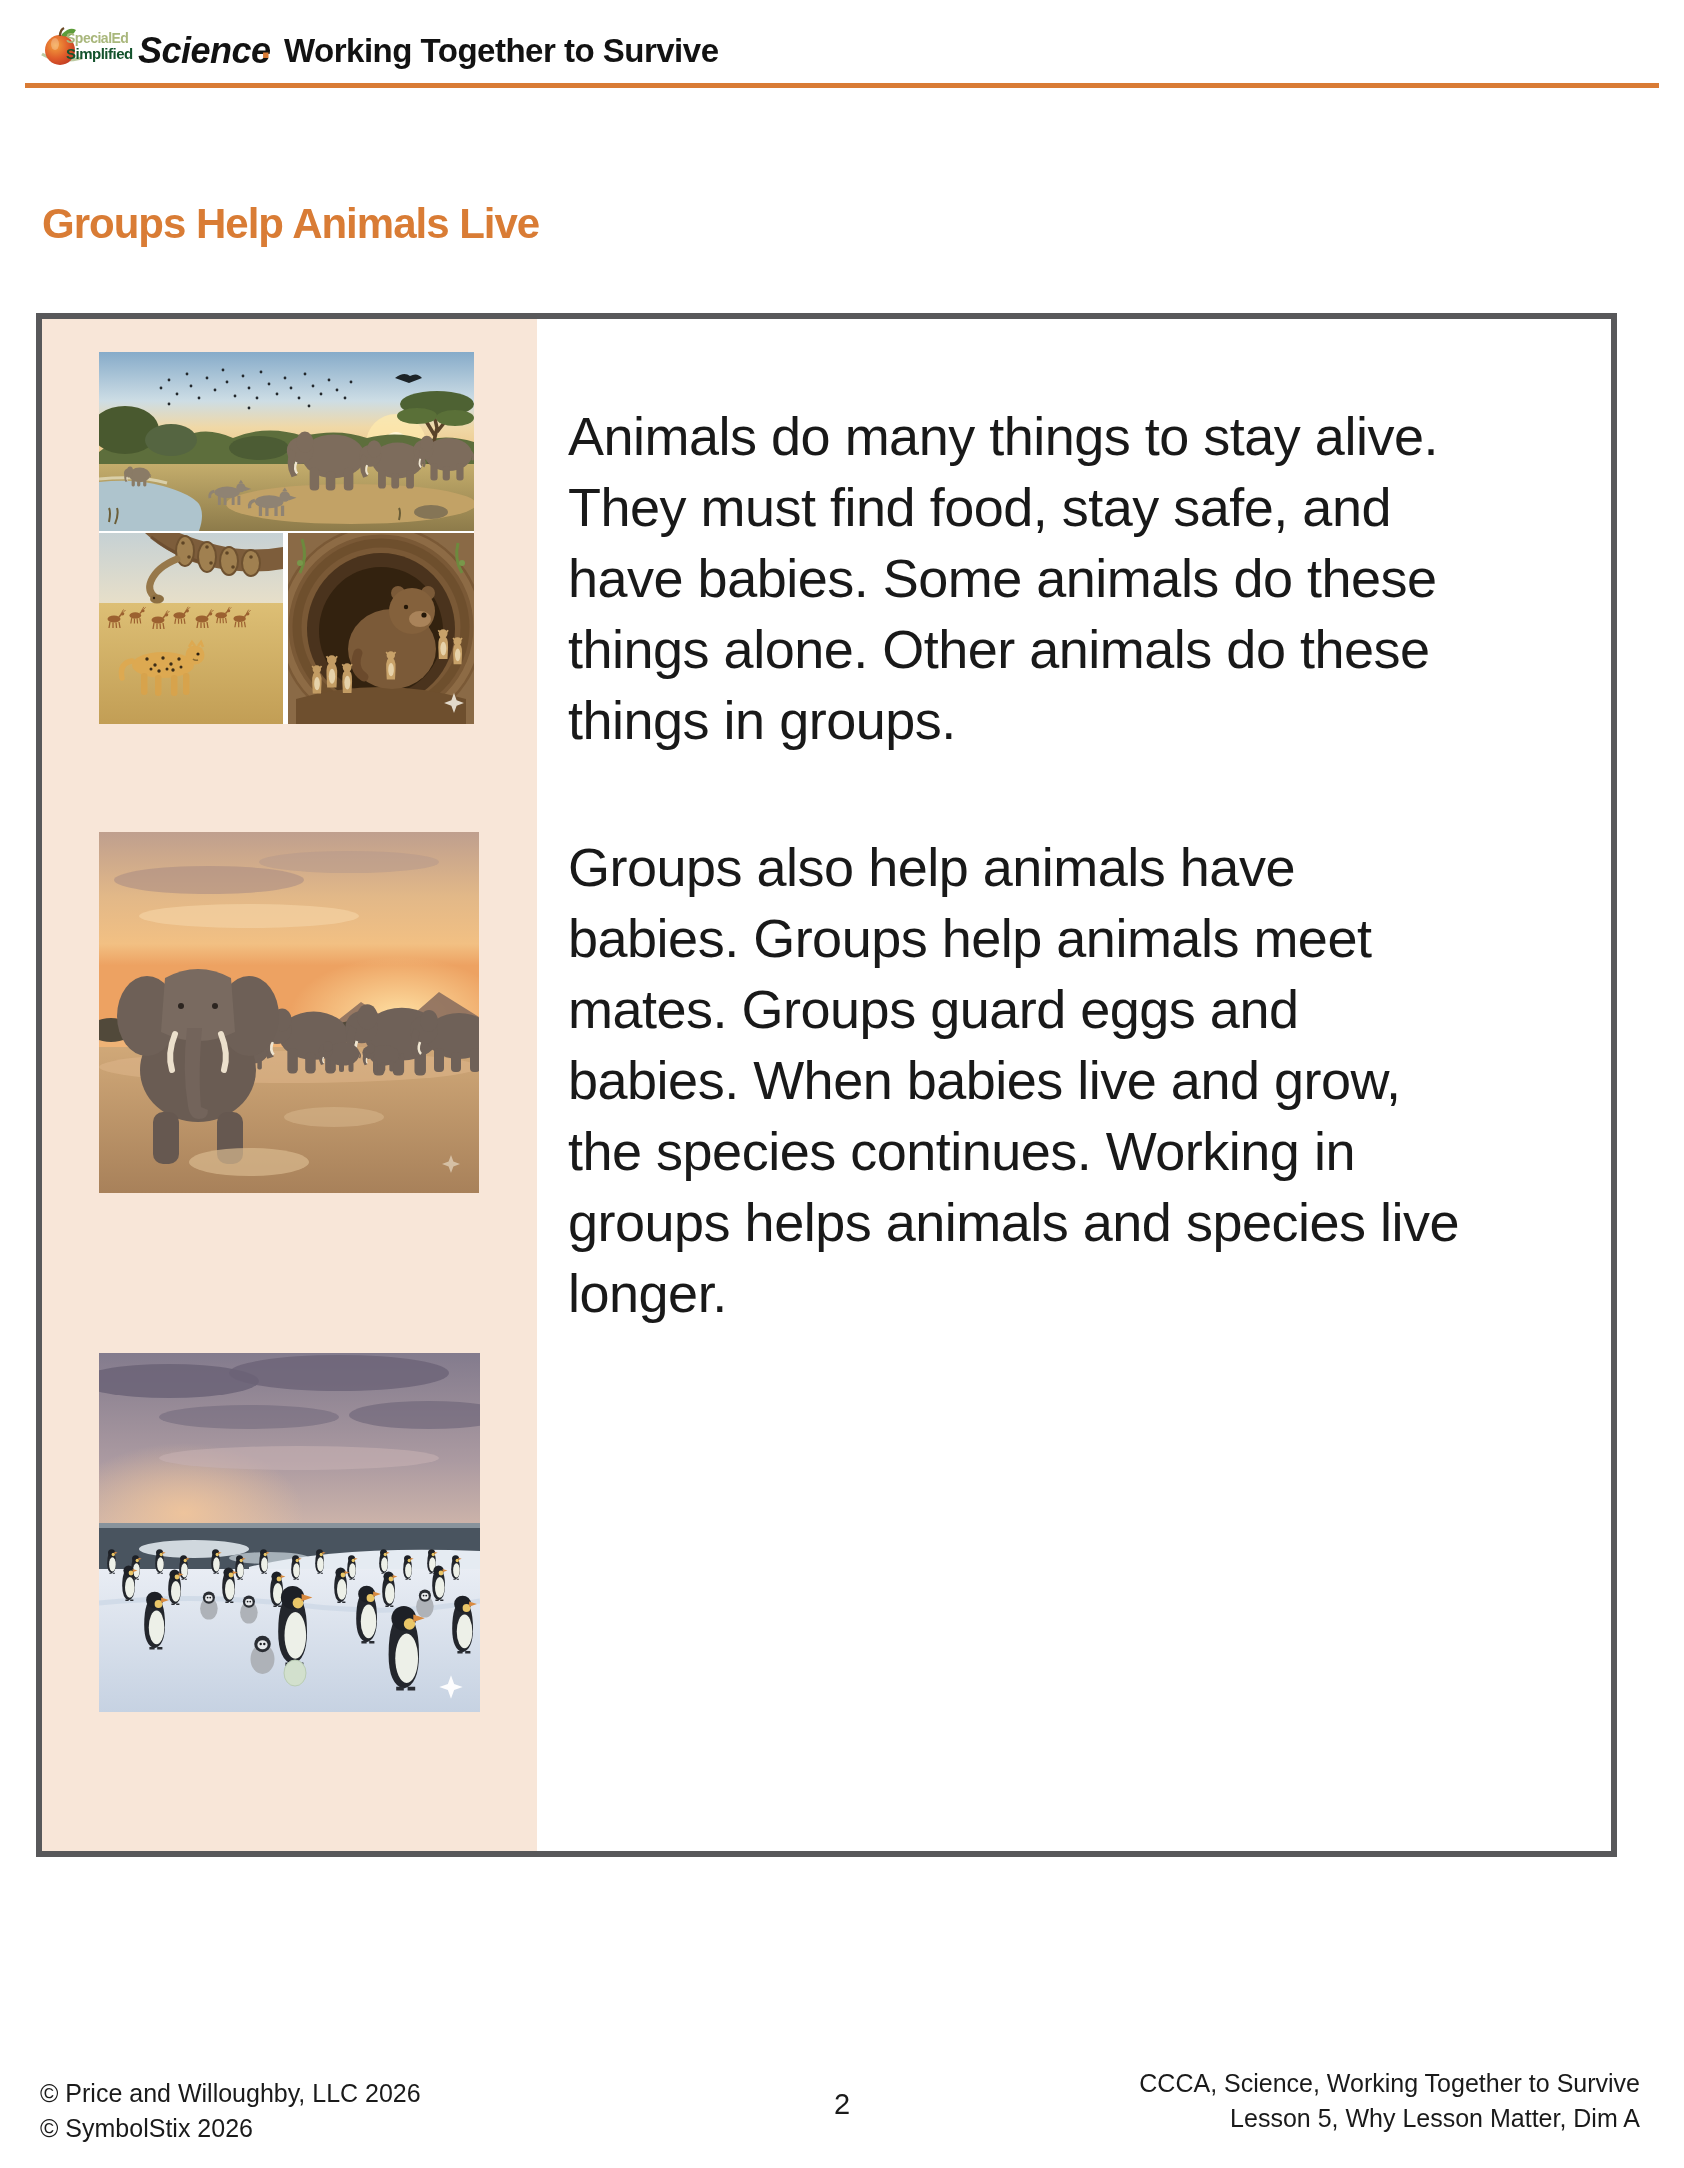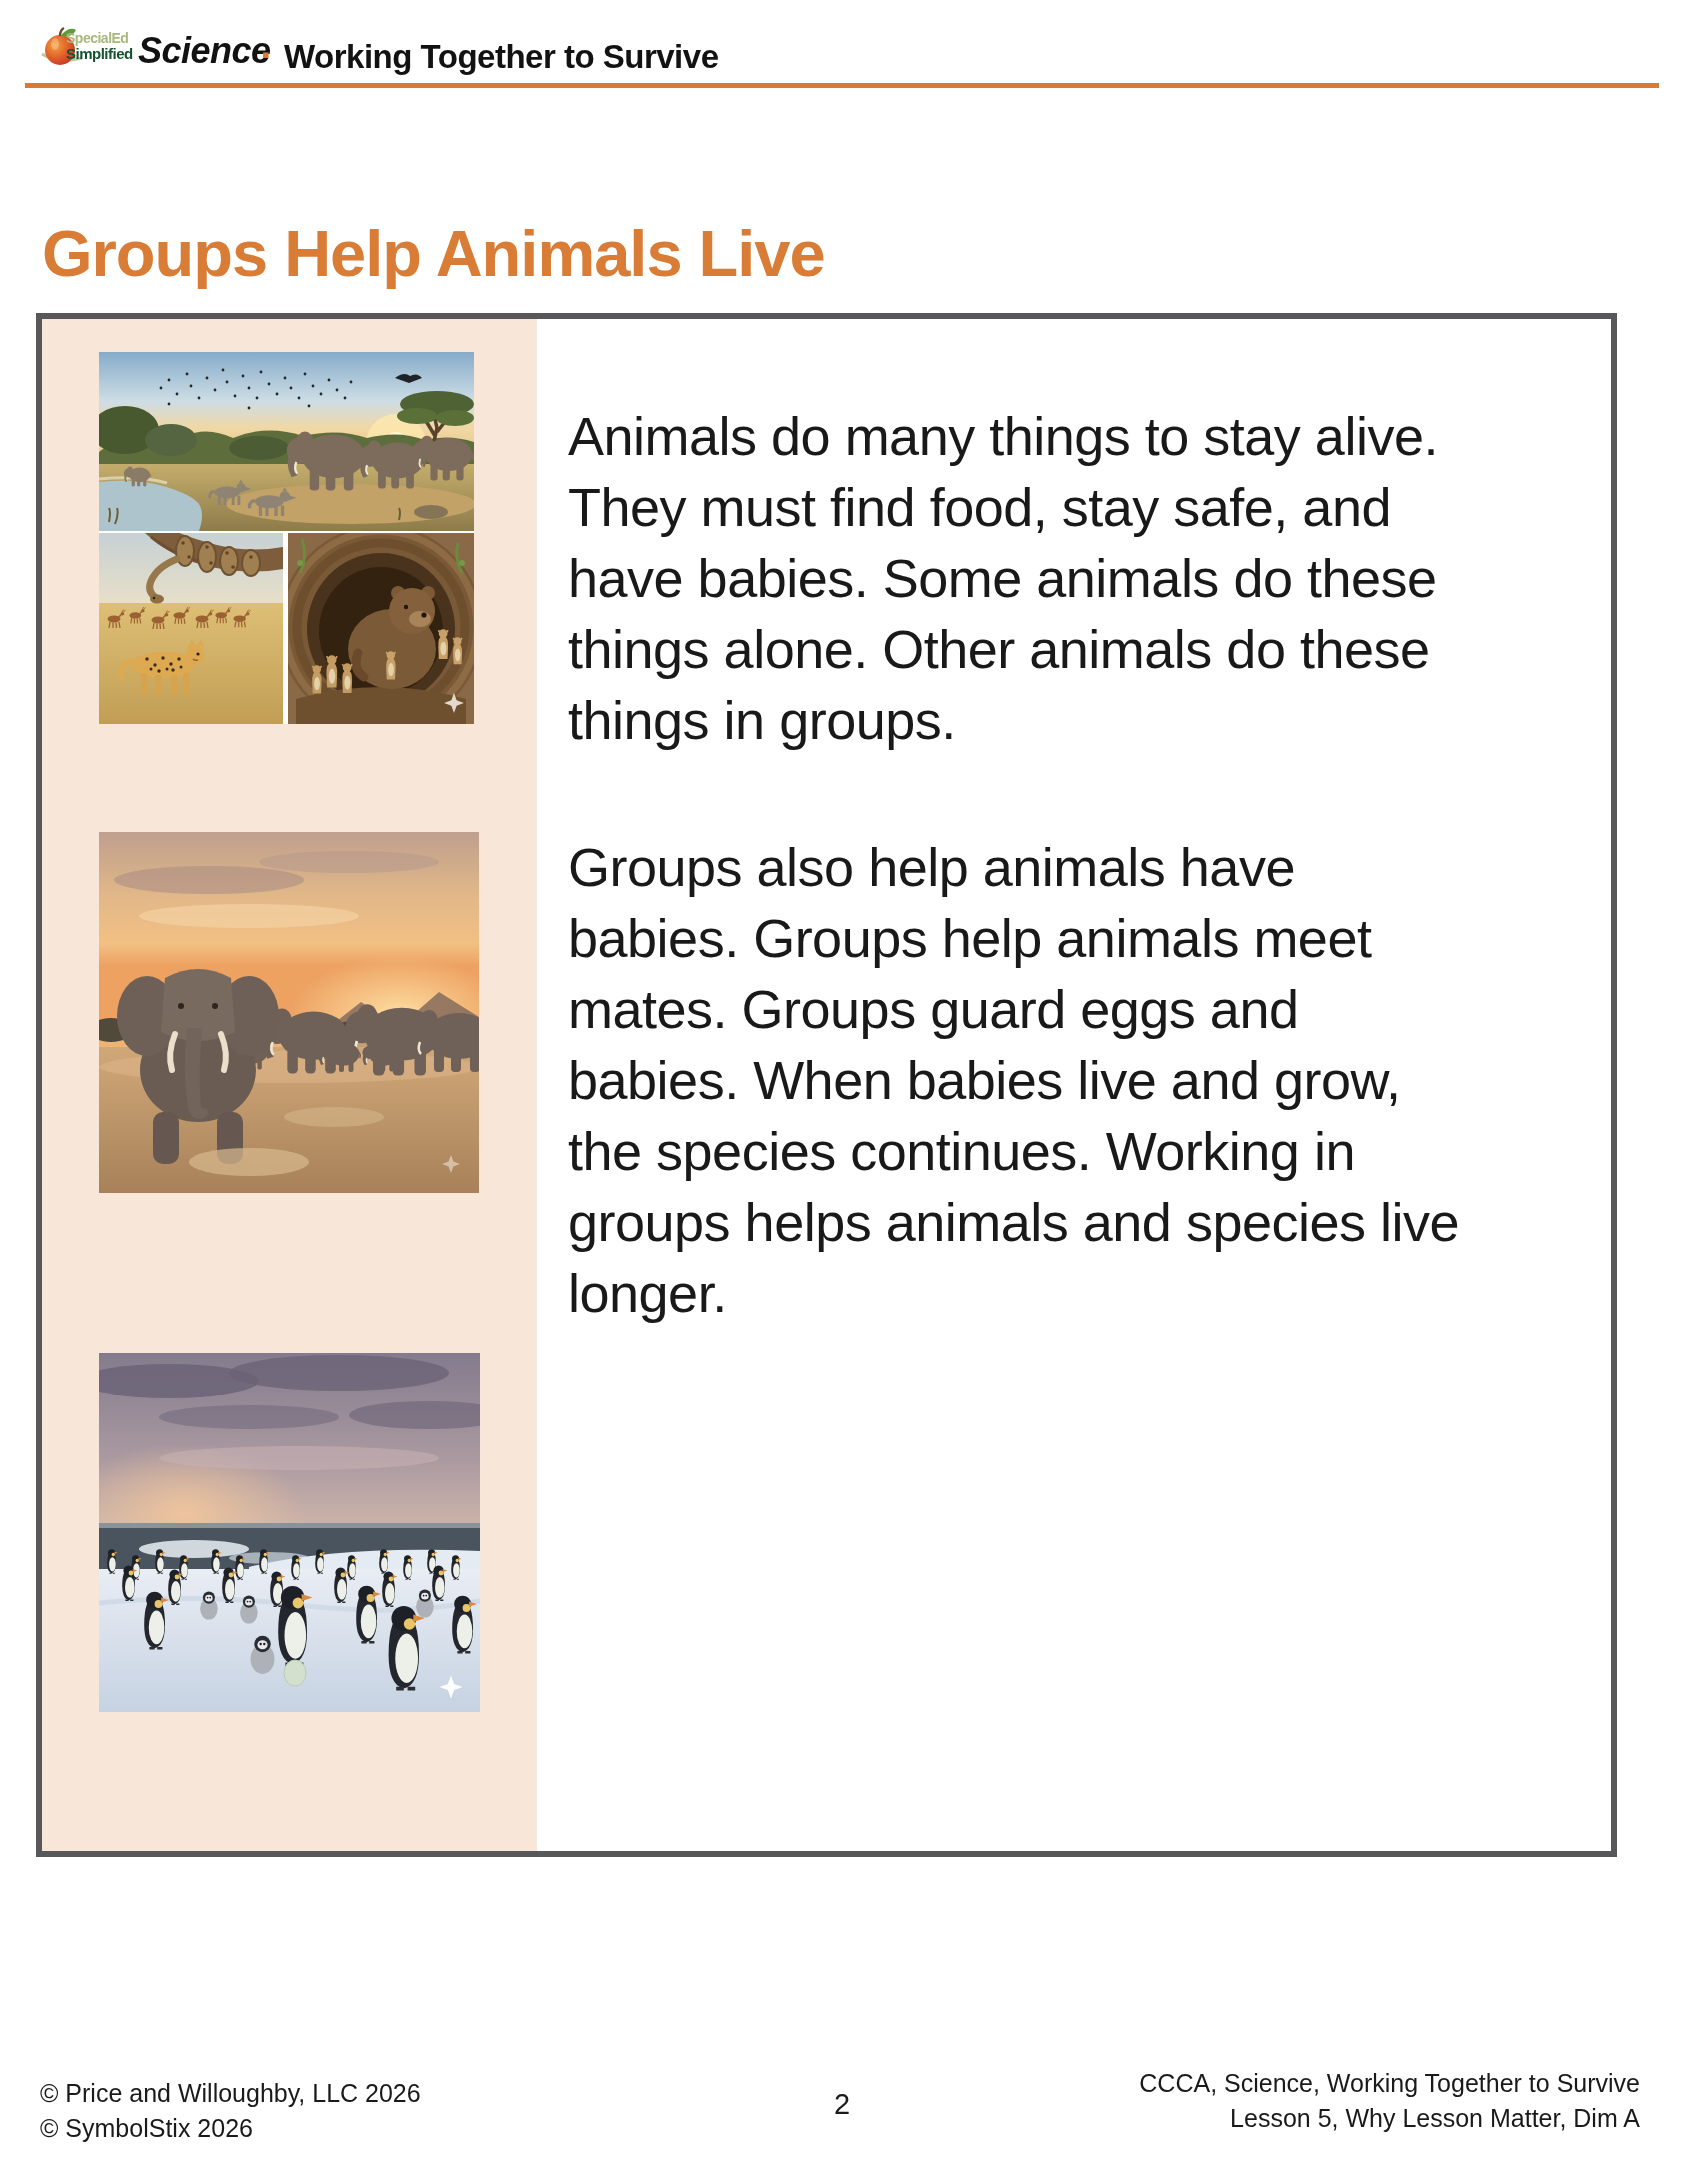--- a/index.html
+++ b/index.html
@@ -7,25 +7,25 @@
         font-family:"Liberation Sans",sans-serif;color:#191919;overflow:hidden;border-radius:21px;}
   
   .logo{position:absolute;left:38px;top:20px;width:120px;height:56px;}
   .logo-text1{position:absolute;left:28px;top:10px;font-size:14px;color:#a9b77c;
               letter-spacing:-0.5px;font-weight:600;}
   .logo-text2{position:absolute;left:28px;top:25px;font-size:15px;color:#14532d;
               letter-spacing:-0.5px;font-weight:800;}
   .hdr-science{position:absolute;left:138px;top:30px;font-size:36px;font-style:italic;
                font-weight:600;color:#121212;letter-spacing:-0.5px;}
   .hdr-bullet{position:absolute;left:262px;top:49px;font-size:22px;color:#d97b35;line-height:12px;}
-  .hdr-unit{position:absolute;left:284px;top:38px;font-size:33px;font-weight:700;color:#121212;
+  .hdr-unit{position:absolute;left:284px;top:32px;font-size:33px;font-weight:700;color:#121212;
             letter-spacing:-0.5px;}
   .hdr-rule{position:absolute;left:25px;top:83px;width:1634px;height:5px;background:#d97b35;}
   
-  .page-title{position:absolute;left:42px;top:172px;font-size:65px;font-weight:700;
+  .page-title{position:absolute;left:42px;top:172px;font-size:42px;font-weight:700;
               color:#d97c35;letter-spacing:-1px;}
   
   .content-box{position:absolute;left:36px;top:313px;width:1569px;height:1532px;
                border:6px solid #58585a;background:#ffffff;display:flex;}
   .img-col{position:relative;width:495px;height:100%;background:#f8e6d8;flex:0 0 495px;}
   .text-col{position:relative;flex:1;padding:82px 34px 8px 31px;box-sizing:border-box;}
   .para{font-size:54px;line-height:71px;letter-spacing:-0.5px;color:#191919;
         white-space:pre-line;margin:0 0 76px 0;}
   figure{margin:0;padding:0;}
   .fig1{position:absolute;left:57px;top:33px;width:375px;height:372px;background:#fff;}

